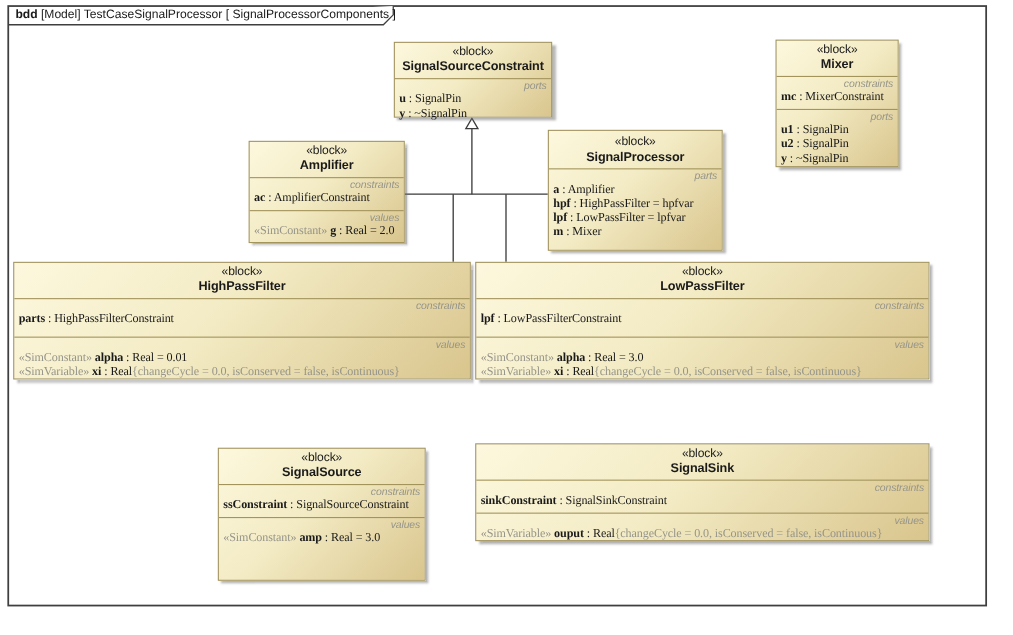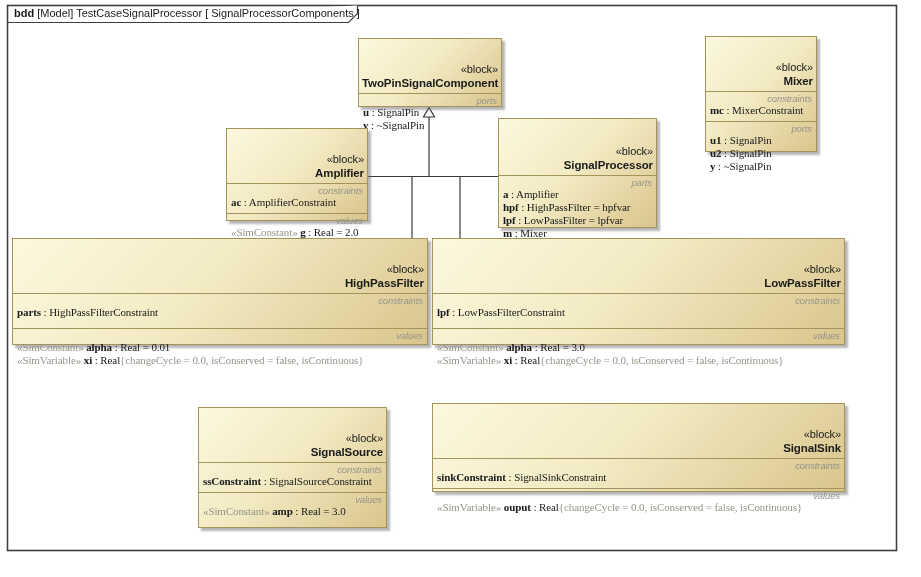--- a/index.html
+++ b/index.html
@@ -13,21 +13,21 @@
   }
   .frame-title .kw{font-weight:bold;}
   .block{
     position:absolute;
     background:linear-gradient(135deg,#fdf8de 0%,#f3ebc4 45%,#d9c58d 100%);
     border:1px solid #a3945c;
     box-shadow:3px 3px 2px rgba(110,110,110,0.5);
     box-sizing:border-box;
     letter-spacing:-0.1px;
   }
-  .hdr{text-align:right;padding:2px 3px 3px;margin-top:22px;}
+  .hdr{text-align:center;padding:2px 3px 3px;}
   .stereo{font-size:11px;line-height:13px;}
   .bname{font-size:11.5px;line-height:14px;font-weight:bold;}
   .comp{border-top:1px solid #a3945c;padding:1px 4px 4px;}
   .clabel{text-align:right;font-size:9.5px;line-height:11px;font-style:italic;color:#96958a;}
   .fline{font-size:11px;line-height:13px;white-space:nowrap;font-family:Liberation Serif, serif;}
   .fline .nm{font-weight:bold;}
   .gray{color:#96958a;margin-top:20px;}
 </style>
 </head>
 <body>
@@ -45,21 +45,21 @@
     <line x1="412" y1="176.5" x2="412" y2="238" stroke="#3a3a3a" stroke-width="1.2"></line>
     <line x1="460" y1="176.5" x2="460" y2="238" stroke="#3a3a3a" stroke-width="1.2"></line>
     <polygon points="429,107.5 423.5,117 434.5,117" fill="#ffffff" stroke="#3a3a3a" stroke-width="1.2"></polygon>
   </svg>
 
   <div class="frame-title"><span class="kw">bdd</span><span> [Model] TestCaseSignalProcessor [ SignalProcessorComponents ]</span></div>
 
   <div class="block" style="left:358px;top:38px;width:144px;height:69px;">
     <div class="hdr">
       <div class="stereo">«block»</div>
-      <div class="bname">TwoPinSignalComponent</div>
+      <div class="bname">SignalSourceConstraint</div>
     </div>
     <div class="comp">
       <div class="clabel">ports</div>
       <div class="fline"><span class="nm">u</span><span> : SignalPin</span></div>
       <div class="fline"><span class="nm">y</span><span> : ~SignalPin</span></div>
     </div>
   </div>
 
   <div class="block" style="left:705px;top:36px;width:112px;height:116px;">
     <div class="hdr">

